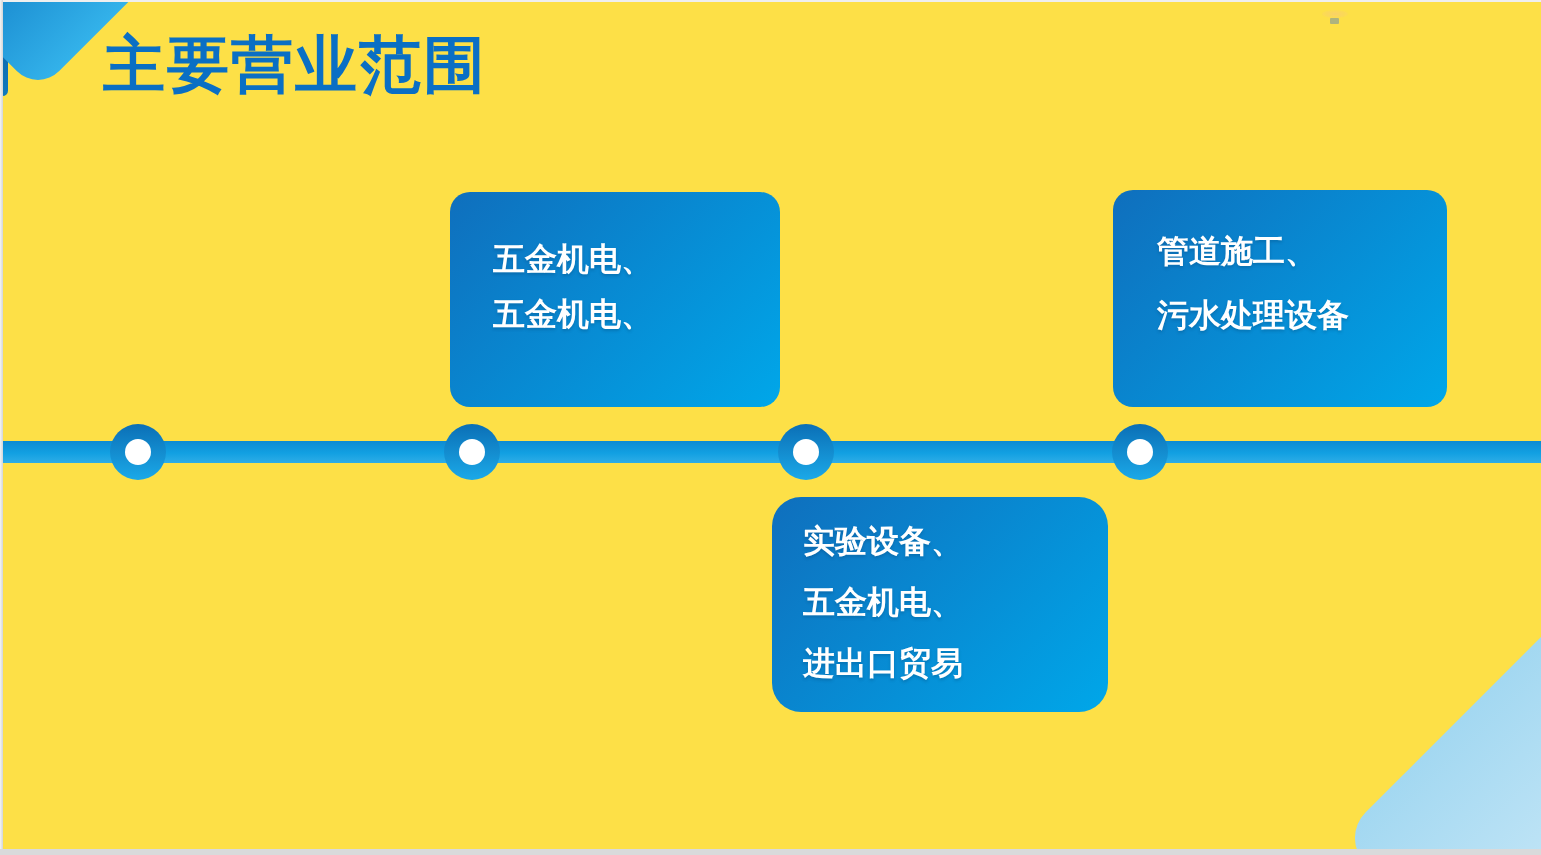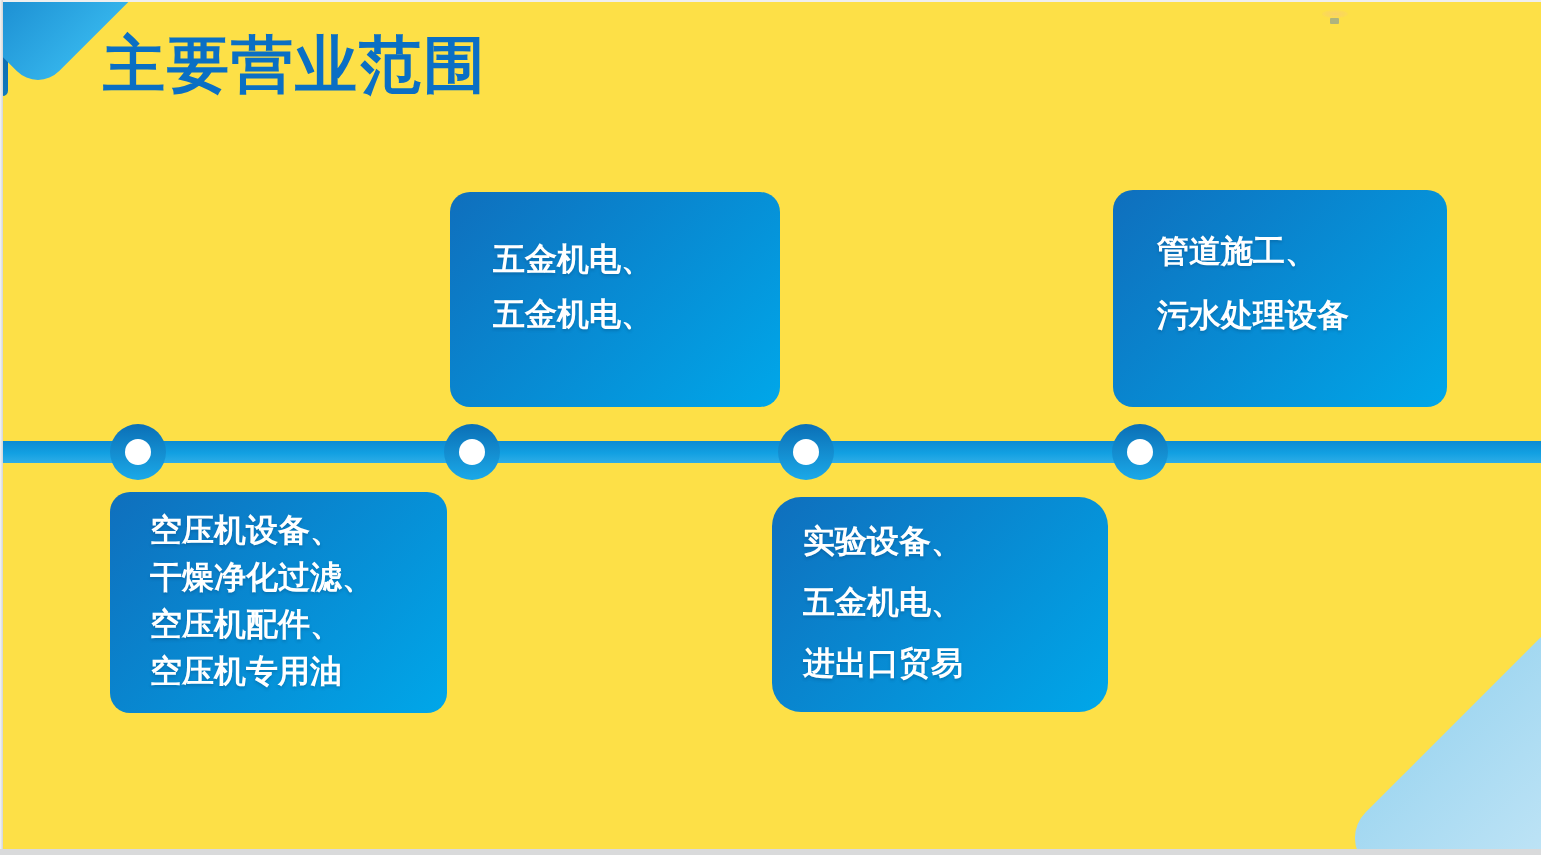--- a/index.html
+++ b/index.html
@@ -105,26 +105,20 @@
   <div class="node node-2">
     <div class="node-hole"></div>
   </div>
   <div class="node node-3">
     <div class="node-hole"></div>
   </div>
   <div class="node node-4">
     <div class="node-hole"></div>
   </div>
 
-  <div class="card card-1">
-    <div class="card-line">空压机设备、</div>
-    <div class="card-line">干燥净化过滤、</div>
-    <div class="card-line">空压机配件、</div>
-    <div class="card-line">空压机专用油</div>
-  </div>
 
   <div class="card card-2">
     <div class="card-line">五金机电、</div>
     <div class="card-line">五金机电、</div>
   </div>
 
   <div class="card card-3">
     <div class="card-line">实验设备、</div>
     <div class="card-line">五金机电、</div>
     <div class="card-line">进出口贸易</div>

